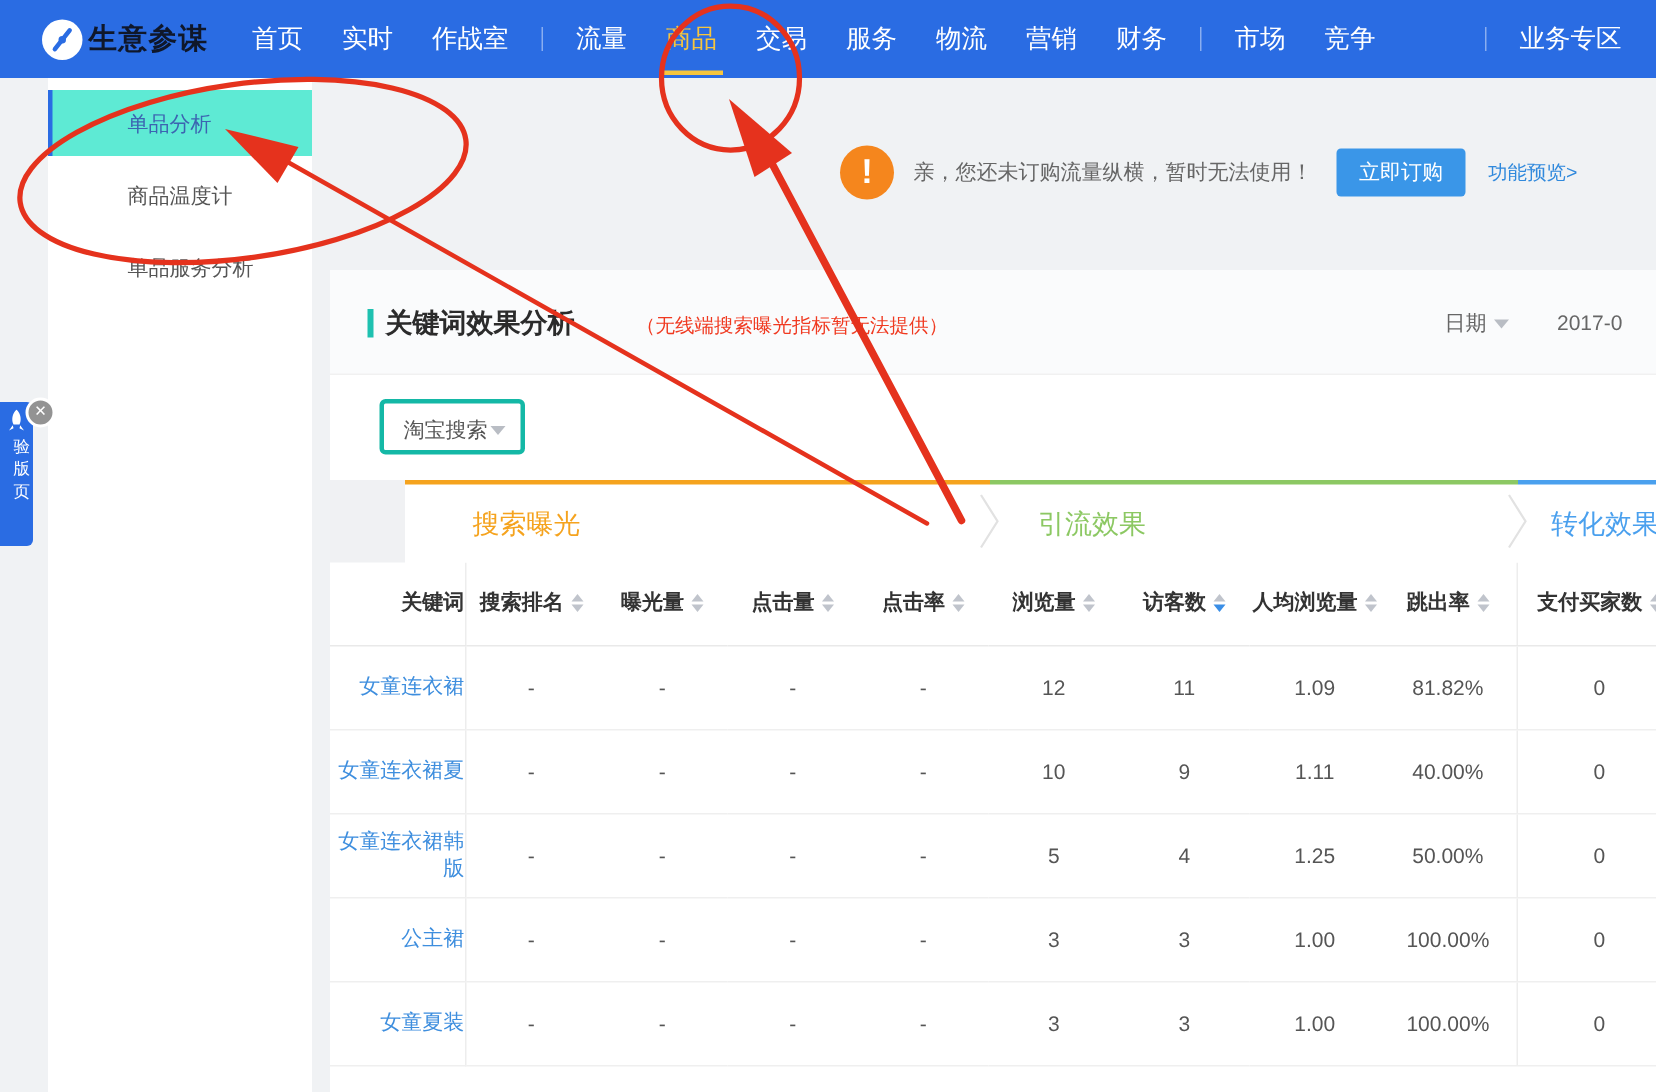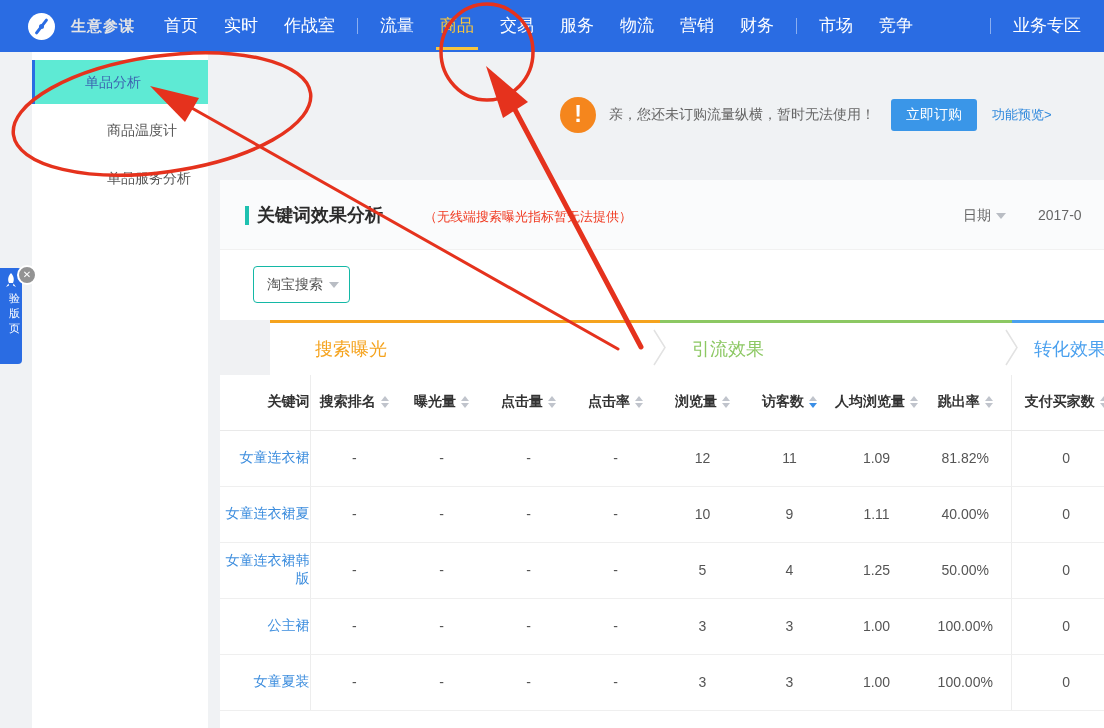--- a/index.html
+++ b/index.html
@@ -5,32 +5,32 @@
   * { margin:0; padding:0; box-sizing:border-box; }
   body { font-family:"Liberation Sans","DejaVu Sans",sans-serif; background:#d8dadd; }
   .page { position:relative; width:1104px; height:728px; overflow:hidden; background:#f0f2f4; margin:0 auto; }
 
   
   .topnav { position:absolute; left:0; top:0; width:1104px; height:52px; background:#2a6ce3; display:flex; align-items:center; z-index:5; }
   .brand { display:flex; align-items:center; margin-left:28px; }
   .logo { width:27px; height:27px; border-radius:50%; background:#fff; position:relative; }
   .logo i { position:absolute; left:12px; top:4px; width:3px; height:19px; background:#2a6ce3; transform:rotate(38deg); border-radius:2px; }
   .logo em { position:absolute; left:11px; top:11px; width:5px; height:5px; border-radius:50%; background:#2a6ce3; }
-  .brand-name { color:#e5e5e5; font-size:15px; font-weight:bold; margin-left:16px; letter-spacing:1px; }
+  .brand-name { color:#0f172a; font-size:19px; font-weight:bold; margin-left:4px; letter-spacing:1px; }
   .navitems { display:flex; align-items:center; height:52px; margin-left:16px; flex:1; }
   .nav-item { position:relative; height:52px; line-height:52px; padding:0 13px; color:#fff; font-size:17px; cursor:pointer; white-space:nowrap; }
   .nav-item.active { color:#f6c53e; }
   .nav-item.active::after { content:""; position:absolute; left:50%; transform:translateX(-50%); bottom:2px; width:42px; height:3px; background:#f6c53e; }
   .nav-div { width:1px; height:16px; background:rgba(255,255,255,.45); margin:0 9px; }
   .push { margin-left:auto; }
   .last-item { margin-right:10px; }
 
   
   .sidebar { position:absolute; left:32px; top:52px; width:176px; height:676px; background:#fff; padding-top:8px; z-index:4; }
-  .side-item { height:44px; line-height:44px; padding-left:75px; margin-bottom:4px; font-size:14px; color:#555; cursor:pointer; }
+  .side-item { height:44px; line-height:44px; padding-left:53px; margin-bottom:4px; font-size:14px; color:#555; cursor:pointer; }
   .side-item.active { background:#5eead4; border-left:3px solid #2a6ce3; padding-left:50px; color:#3c64b1; }
 
   
   .promo { position:absolute; left:0; top:268px; width:22px; height:96px; background:#2a6ce3; border-radius:0 4px 4px 0; z-index:6; color:#fff; display:flex; flex-direction:column; align-items:center; padding-top:5px; overflow:hidden; }
   .promo svg { flex:none; margin-bottom:2px; }
   .promo-char { width:22px; font-size:11px; line-height:15px; text-align:right; padding-right:2px; white-space:nowrap; }
   .promo-close { position:absolute; left:17px; top:265px; width:20px; height:20px; border-radius:50%; background:#939393; border:2px solid #fff; color:#fff; font-size:10px; line-height:16px; text-align:center; cursor:pointer; z-index:7; }
 
   
   .notice { position:absolute; left:560px; top:95px; height:40px; display:flex; align-items:center; z-index:3; }
@@ -42,21 +42,21 @@
   
   .card { position:absolute; left:220px; top:180px; width:884px; height:548px; background:#fff; overflow:hidden; z-index:2; }
   .card-head { position:relative; height:70px; background:#fafbfc; border-bottom:1px solid #f1f1f1; }
   .teal-bar { position:absolute; left:25px; top:26px; width:4px; height:19px; background:#1ec1b0; }
   .card-title { position:absolute; left:37px; top:23px; font-size:18px; font-weight:bold; color:#2b2b2b; }
   .card-sub { position:absolute; left:204px; top:28px; font-size:13px; color:#f03a21; }
   .date-label { position:absolute; left:743px; top:27px; font-size:14px; color:#666; cursor:pointer; }
   .caret-down { display:inline-block; width:0; height:0; border-left:5px solid transparent; border-right:5px solid transparent; border-top:6px solid #b9bdc4; margin-left:5px; vertical-align:middle; }
   .date-value { position:absolute; left:818px; top:27px; font-size:14px; color:#666; white-space:nowrap; }
 
-  .select-box { position:absolute; left:33px; top:86px; width:97px; height:37px; border:1px solid #14b8a6; border-radius:4px; background:#fff; font-size:14px; color:#555; line-height:35px; padding-left:13px; cursor:pointer; }
+  .select-box { position:absolute; left:33px; top:86px; width:97px; height:37px; border:3px solid #14b8a6; border-radius:4px; background:#fff; font-size:14px; color:#555; line-height:35px; padding-left:13px; cursor:pointer; }
   .select-box .caret-down { position:absolute; right:10px; top:15px; }
 
   
   .table-wrap { position:absolute; left:0; top:140px; width:901px; }
   .group-row { position:relative; height:55px; background:#fff; }
   .g-keycell { position:absolute; left:0; top:0; width:50px; height:55px; background:#f0f1f3; }
   .g-cell { position:absolute; top:0; height:55px; font-size:18px; display:flex; align-items:center; }
   .g1 { left:50px; width:390px; border-top:3px solid #f5a31e; color:#f5a31e; padding-left:45px; }
   .g2 { left:440px; width:352px; border-top:3px solid #8cc863; color:#8cc863; padding-left:32px; }
   .g3 { left:792px; width:109px; border-top:3px solid #4aa0ee; color:#4aa0ee; padding-left:22px; }

